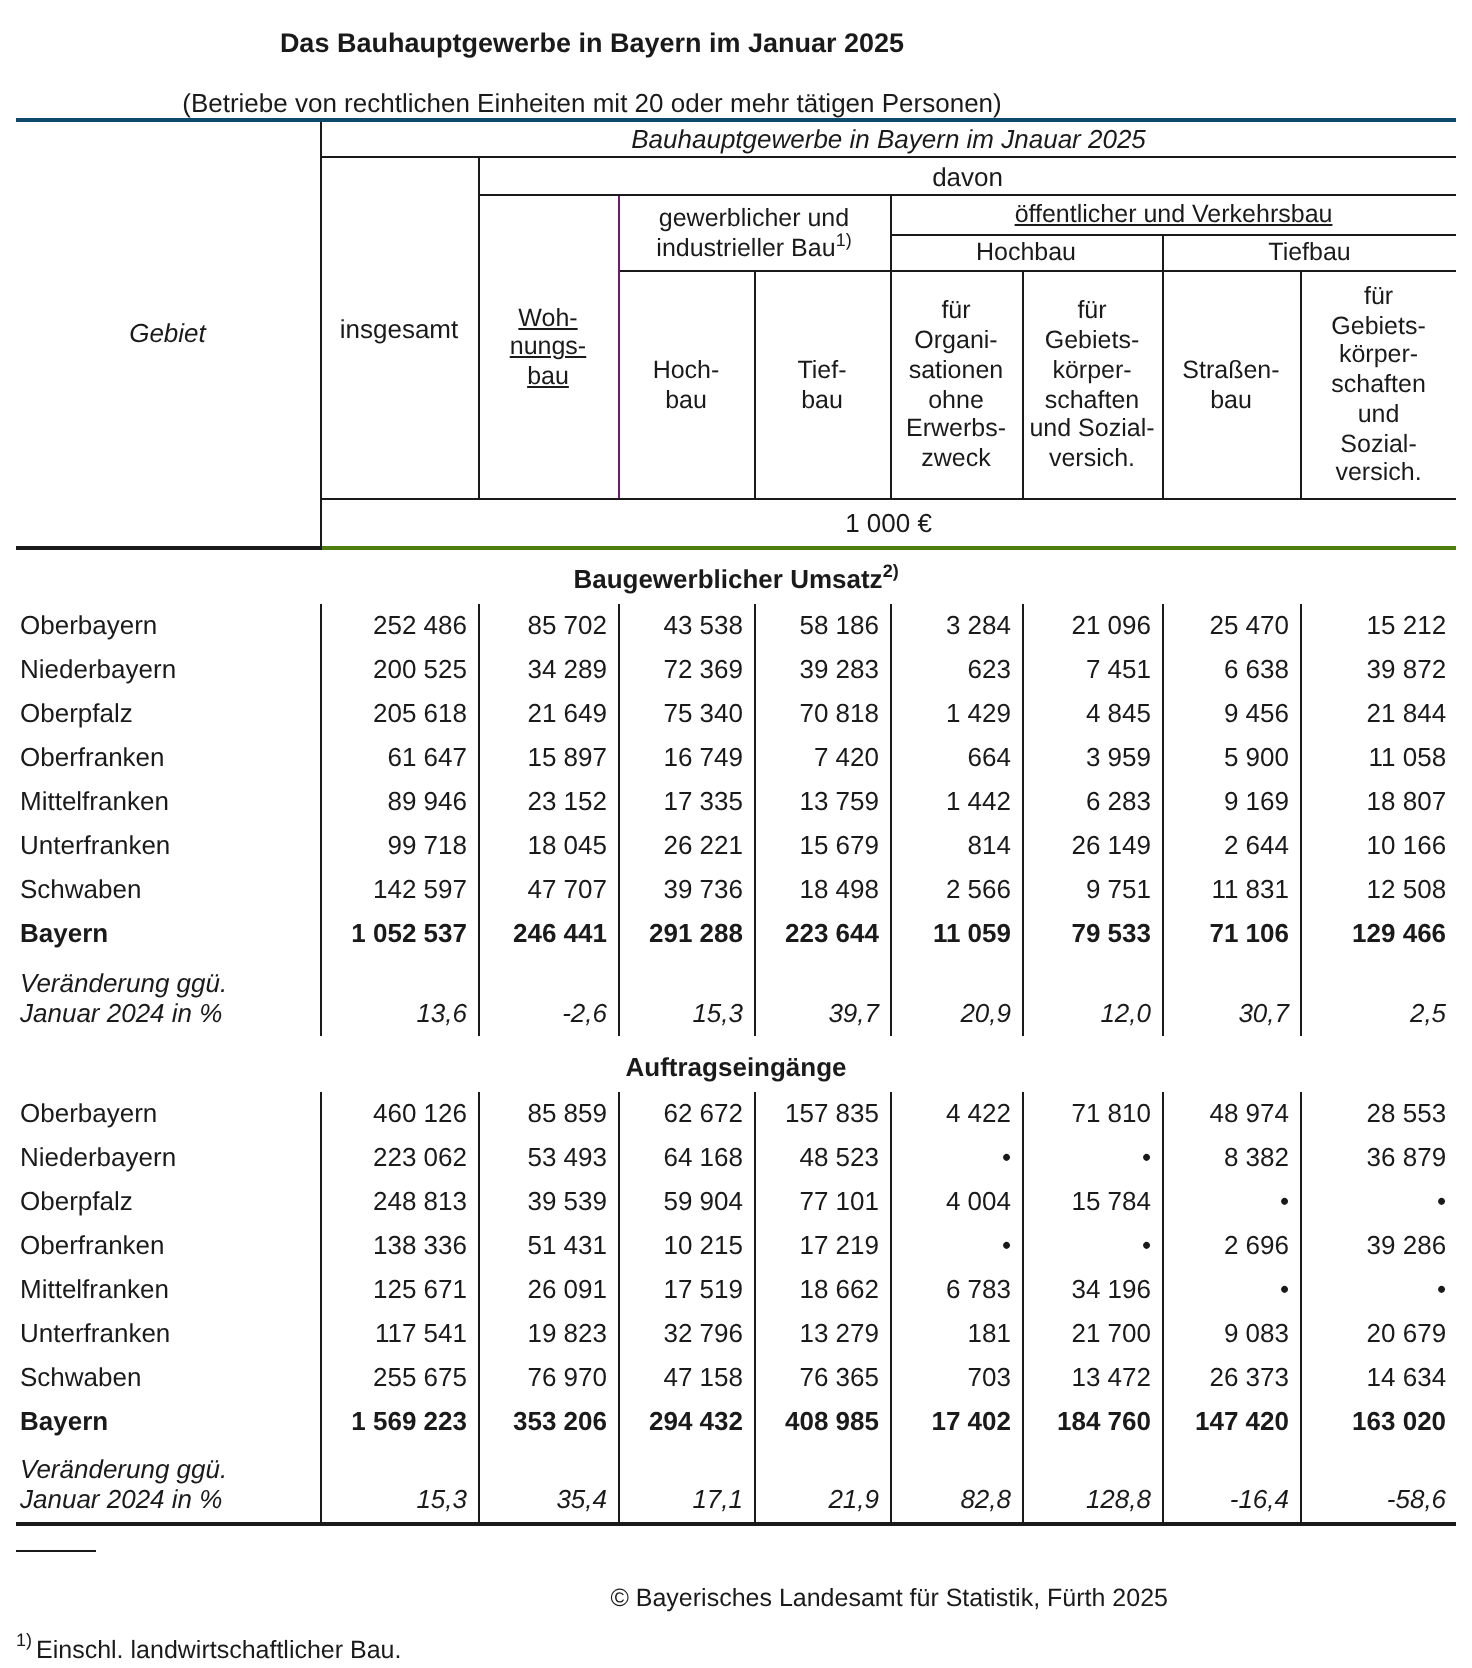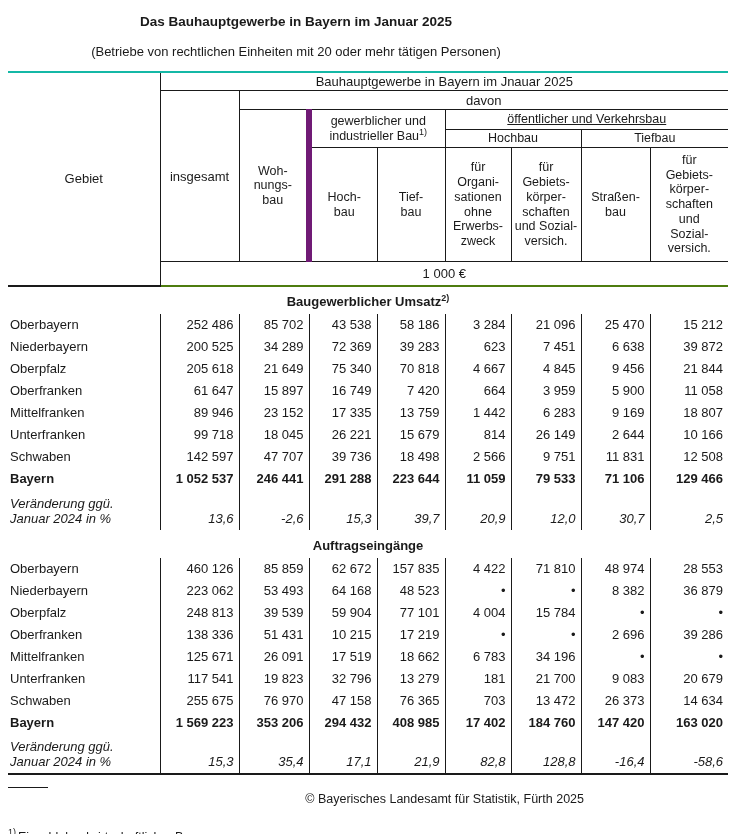--- a/index.html
+++ b/index.html
@@ -5,36 +5,36 @@
   * { box-sizing: border-box; }
   html, body { margin: 0; padding: 0; overflow: hidden; }
   body {
     width: 736px; height: 834px;
     background: #ffffff; color: #1a1a1a;
     font-family: "Liberation Sans", sans-serif;
   }
   .page { position: relative; width: 592px; height: 834px; padding: 12px 8px 4px 8px; }
 
   .title { text-align: center; font-weight: bold; font-size: 13.5px; padding-top: 2px; }
-  .subtitle { text-align: center; font-size: 13px; margin-top: 15px; margin-bottom: 12px; }
+  .subtitle { text-align: center; font-size: 13px; margin-top: 15px; }
 
   table.tbl {
     border-collapse: collapse; table-layout: fixed;
     width: 720px; font-size: 13px; color: #1a1a1a;
   }
   .tbl th { font-weight: normal; text-align: center; vertical-align: middle; padding: 1px 2px; line-height: 1.18; }
   .pre { white-space: pre-line; }
 
   
-  tr.r1 th { border-top: 2px solid #14b8a6; }
+  tr.r1 th { border-top: 2px solid #0c4a6e; font-style: italic; }
   th.gebiet { border-right: 1px solid #1a1a1a; border-bottom: 2px solid #1a1a1a; font-size: 13px; }
   th.span-title { border-bottom: 1px solid #1a1a1a; height: 18px; font-size: 13px; }
   th.insgesamt { border-right: 1px solid #1a1a1a; border-bottom: 1px solid #1a1a1a; font-size: 13px; }
   th.davon { border-bottom: 1px solid #1a1a1a; height: 19px; font-size: 13px; }
-  th.wohnungsbau { border-right: 6px solid #701a75; border-bottom: 1px solid #1a1a1a; font-size: 12.5px; }
+  th.wohnungsbau { border-right: 1px solid #701a75; border-bottom: 1px solid #1a1a1a; font-size: 12.5px; text-decoration: underline; }
   th.gewerblich { border-right: 1px solid #1a1a1a; border-bottom: 1px solid #1a1a1a; font-size: 12.5px; }
   th.oeffentlich { border-bottom: 1px solid #1a1a1a; height: 20px; font-size: 12.5px; text-decoration: underline; }
   th.hochgrp { border-right: 1px solid #1a1a1a; border-bottom: 1px solid #1a1a1a; height: 17px; font-size: 12.5px; }
   th.tiefgrp { border-bottom: 1px solid #1a1a1a; font-size: 12.5px; margin-left: 28px; }
   tr.r5 th { border-right: 1px solid #1a1a1a; border-bottom: 1px solid #1a1a1a; height: 114px; font-size: 12.5px; }
   tr.r5 th:last-child { border-right: none; }
   th.unit { border-bottom: 2px solid #4d7c0f; height: 24px; font-size: 13px; }
 
   sup { font-size: 9px; line-height: 0; vertical-align: super; }
 
@@ -150,21 +150,21 @@
           <td class="num">7 451</td>
           <td class="num">6 638</td>
           <td class="num">39 872</td>
         </tr>
         <tr>
           <td class="rowlabel">Oberpfalz</td>
           <td class="num">205 618</td>
           <td class="num">21 649</td>
           <td class="num">75 340</td>
           <td class="num">70 818</td>
-          <td class="num">4 667</td>
+          <td class="num">1 429</td>
           <td class="num">4 845</td>
           <td class="num">9 456</td>
           <td class="num">21 844</td>
         </tr>
         <tr>
           <td class="rowlabel">Oberfranken</td>
           <td class="num">61 647</td>
           <td class="num">15 897</td>
           <td class="num">16 749</td>
           <td class="num">7 420</td>

